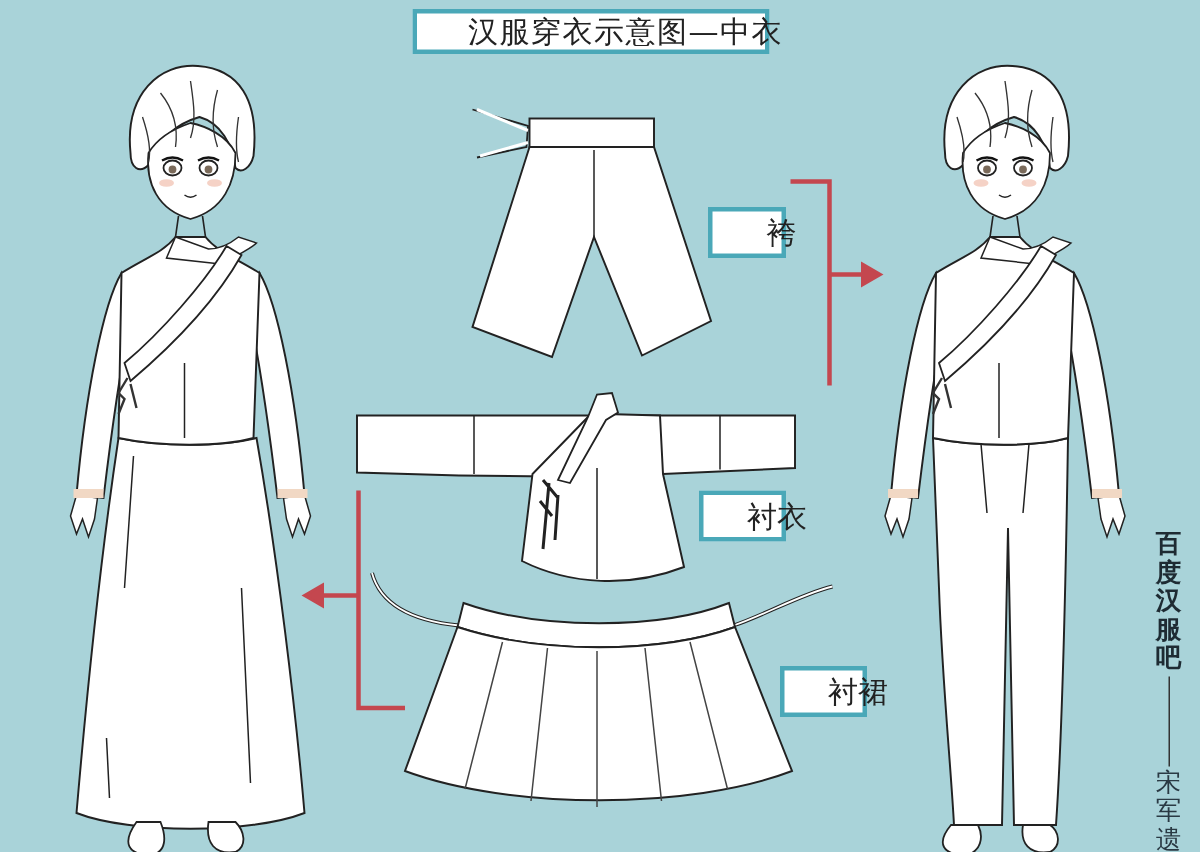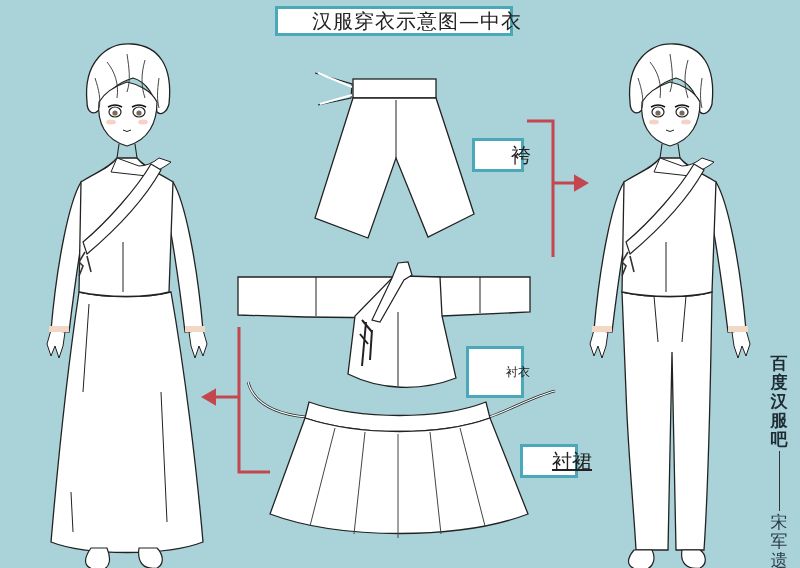--- a/index.html
+++ b/index.html
@@ -1,22 +1,22 @@
 <!DOCTYPE html>
 <html><head>
 <meta charset="utf-8">
 <style>
   html, body { margin: 0; padding: 0; }
   body { width: 800px; height: 568px; background: #a9d3d9; position: relative; overflow: hidden; font-family: "DejaVu Serif", "Liberation Serif", serif; }
   .canvas { position: absolute; left: 0; top: 0; width: 800px; height: 568px; }
   .label-box { position: absolute; background: #fff; border: 3px solid #4aa8b8; color: #222; display: flex; align-items: center; justify-content: center; box-sizing: border-box; white-space: nowrap; padding-left: 46px; }
   #title-box { left: 275px; top: 6px; width: 238px; height: 30px; font-size: 20px; letter-spacing: 1px; }
   #label-ku { left: 472px; top: 138px; width: 40px; height: 34px; font-size: 20px; }
-  #label-chenyi { left: 466px; top: 346px; width: 58px; height: 52px; font-size: 12px; }
-  #label-chenqun { left: 520px; top: 444px; width: 58px; height: 34px; font-size: 20px; text-decoration: underline; }
+  #label-chenyi { left: 466px; top: 327px; width: 58px; height: 34px; font-size: 20px; }
+  #label-chenqun { left: 520px; top: 444px; width: 58px; height: 34px; font-size: 20px; }
   .signature { position: absolute; left: 766px; top: 354px; width: 26px; font-size: 17px; color: #1e2b33; line-height: 19px; text-align: center; }
   .sig-top { font-weight: bold; }
   .sig-dash { display: block; width: 1px; height: 60px; background: #333; margin: 2px auto; }
   .sig-bottom { color: #2a3a44; }
   .sig-char { display: block; }
 </style>
 </head>
 <body>
 
 <svg class="canvas" viewBox="0 0 800 568" xmlns="http://www.w3.org/2000/svg">

